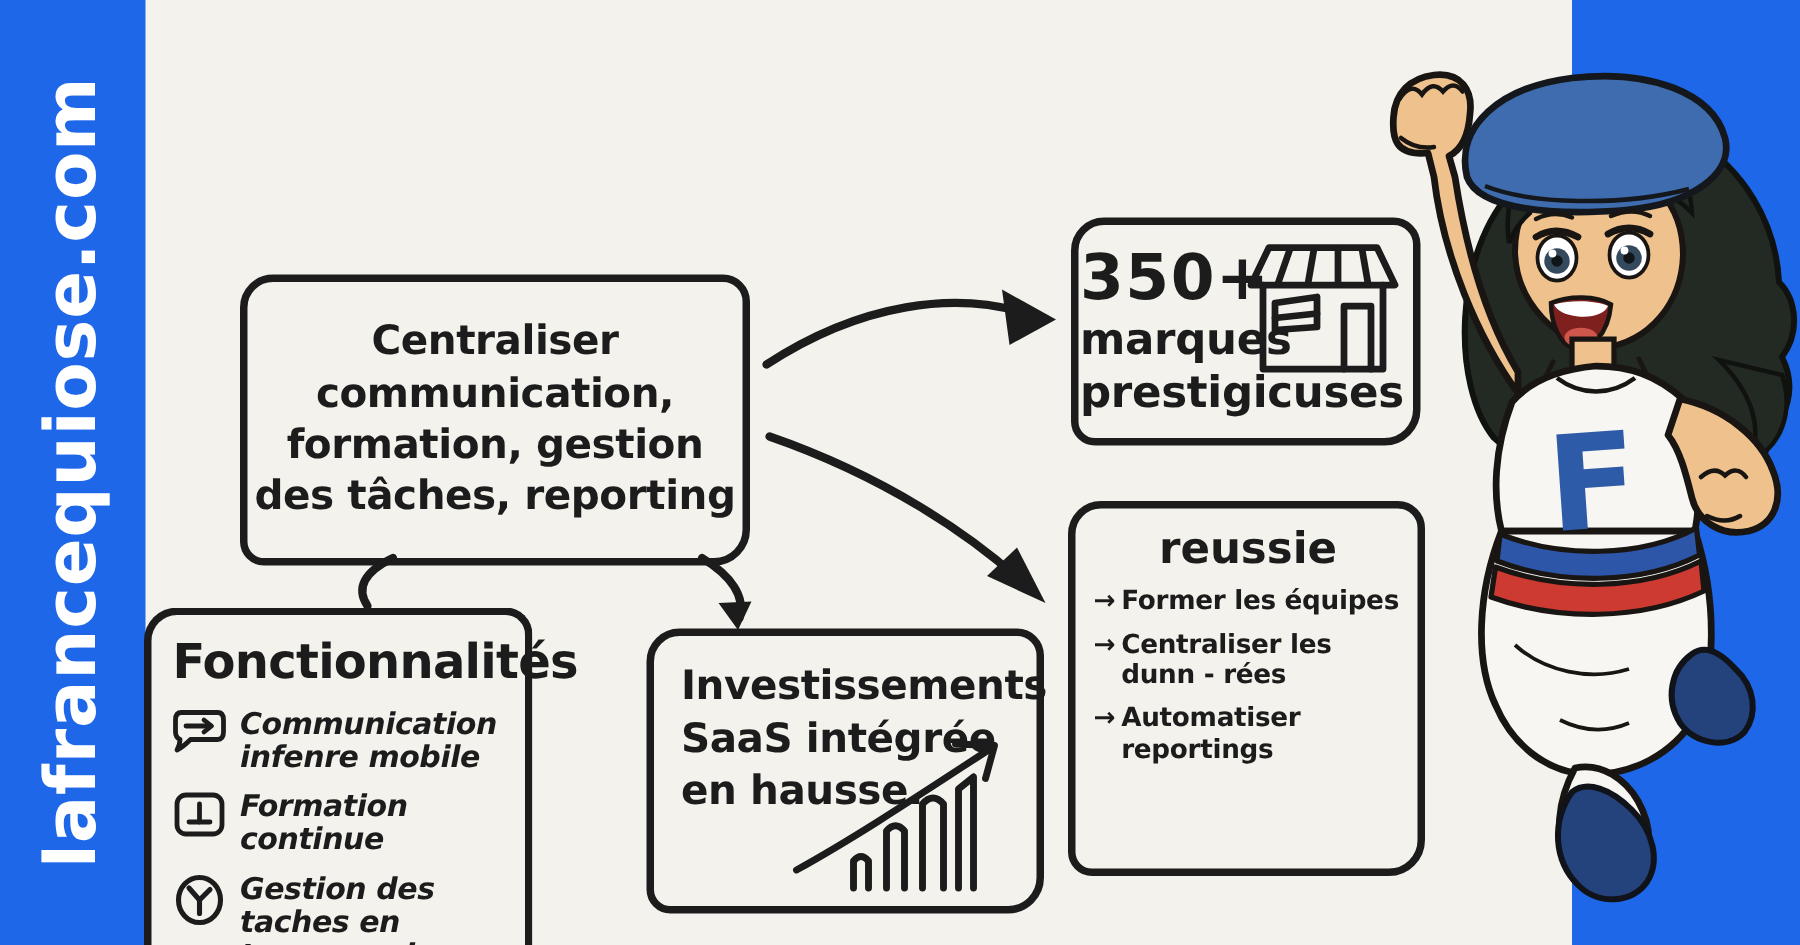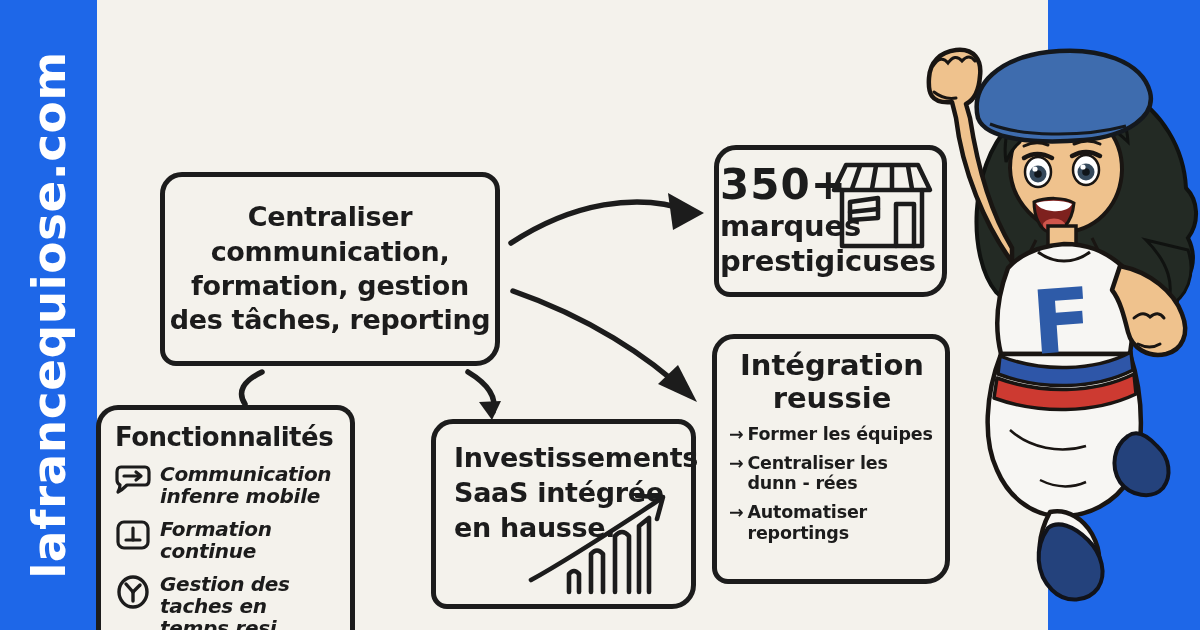--- a/index.html
+++ b/index.html
@@ -19,34 +19,34 @@
   }
   .title {
     position:absolute; left:150px; top:22px; width:770px; text-align:center;
     font-size:45px; font-weight:bold; line-height:1.16; letter-spacing:0.5px;
   }
   .sketch-box {
     position:absolute; border:5px solid var(--ink); background:transparent;
     border-radius:22px 18px 24px 16px; box-sizing:border-box;
   }
   .central-box {
-    left:160px; top:172px; width:340px; height:194px;
+    left:160px; top:183px; width:340px; height:194px;
     display:flex; flex-direction:column; justify-content:center; align-items:center;
     font-size:27px; font-weight:bold; line-height:1.27; letter-spacing:-0.3px; text-align:center;
   }
   .brands-box { left:714px; top:145px; width:233px; height:152px; padding:10px 1px; }
   .brands-value { font-size:42px; font-weight:bold; letter-spacing:1px; }
   .brands-line { font-size:29px; font-weight:bold; line-height:1.22; letter-spacing:-0.2px; }
   .storefront { position:absolute; top:10px; right:8px; }
   .integration-box { left:712px; top:334px; width:238px; height:250px; padding:10px 10px 0 12px; }
   .int-title { text-align:center; font-size:29px; font-weight:bold; line-height:1.14; margin-bottom:8px; }
   .int-item { display:flex; gap:4px; font-size:17.5px; font-weight:bold; line-height:1.15; margin-top:9px; letter-spacing:-0.2px; }
   .bullet { flex-shrink:0; }
   .features-box { left:96px; top:405px; width:259px; height:260px; padding:12px 10px 0 14px; border-bottom:none; }
-  .feat-title { font-size:26px; font-weight:bold; letter-spacing:-0.5px; }
+  .feat-title { font-size:32px; font-weight:bold; letter-spacing:-0.5px; }
   .feat-item { display:flex; gap:9px; align-items:flex-start; margin-top:11px; font-size:20px; font-weight:bold; line-height:1.1; letter-spacing:-0.3px;font-style:italic; }
   .feat-item svg { flex-shrink:0; margin-top:1px; }
   .investments-box { left:394px; top:419px; width:265px; height:190px; padding:16px 12px 0 18px;margin-left:37px; }
   .inv-line { font-size:27px; font-weight:bold; line-height:1.3; letter-spacing:-0.3px; }
   .growth { position:absolute; right:10px; bottom:8px; }
   .connectors, .character { position:absolute; pointer-events:none; }
   .connectors { left:0; top:0; }
   .character { left:880px; top:0; }
 </style>
 </head>
@@ -94,21 +94,20 @@
         <path d="M 20 42 L 48 38 L 48 58 L 20 60 Z"></path>
         <line x1="20" y1="52" x2="48" y2="49"></line>
       </g>
     </svg>
     <div class="brands-line">marques</div>
     <div class="brands-line">prestigicuses</div>
   </div>
 
   <div class="sketch-box integration-box">
     <div class="int-title">
-      <div>Intégration</div>
       <div>reussie</div>
     </div>
     <div class="int-item">
       <span class="bullet">→</span>
       <span>Former les équipes</span>
     </div>
     <div class="int-item">
       <span class="bullet">→</span>
       <span>Centraliser les dunn - rées</span>
     </div>

